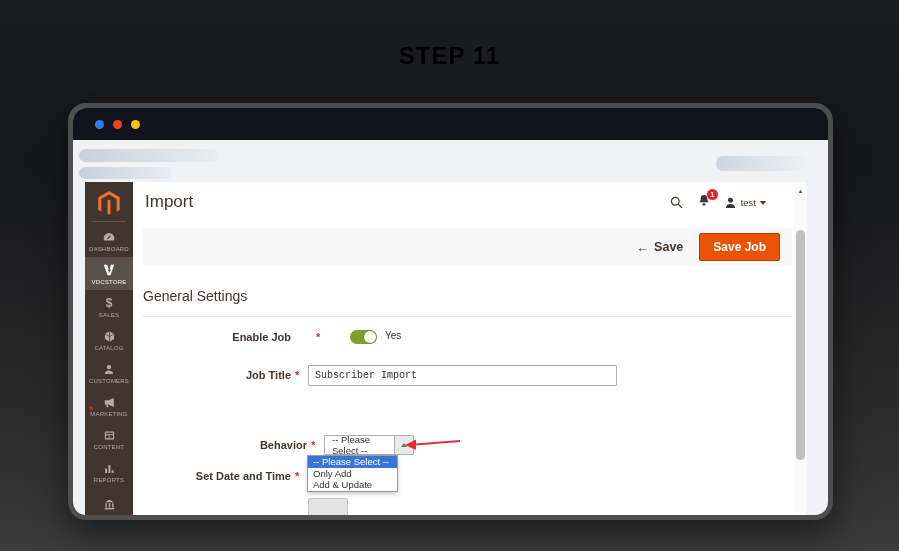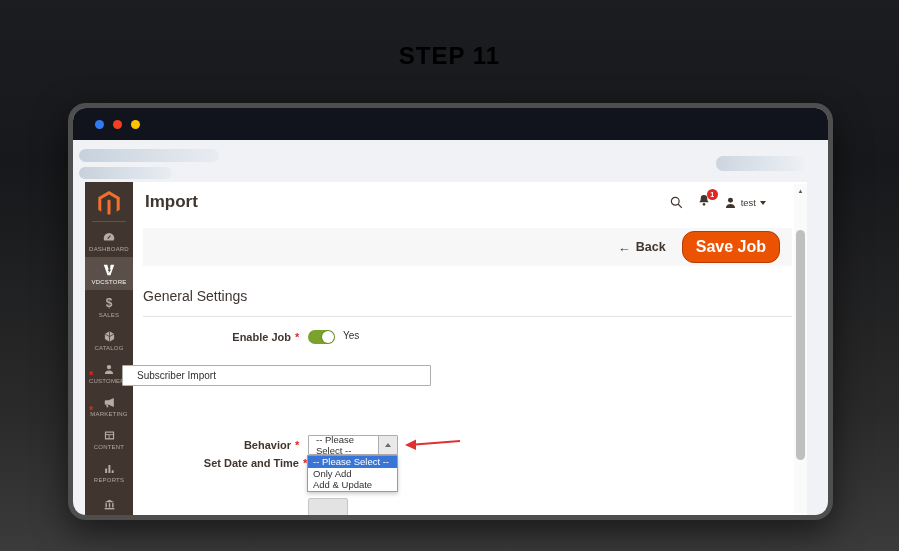--- a/index.html
+++ b/index.html
@@ -30,53 +30,53 @@
   .side-item { height:33px; display:flex; flex-direction:column; align-items:center; justify-content:center; gap:1px; cursor:pointer; }
   .side-item.selected { background:#5a5049; }
   .side-icon { height:15px; display:flex; align-items:center; justify-content:center; color:#b5aca4; font-size:12px; font-weight:bold; line-height:15px; }
   .side-icon svg { fill:#b5aca4; }
   .side-item.selected .side-icon, .side-item.selected .side-icon svg { color:#fff; fill:#fff; }
   .side-label { font-size:6px; color:#b0a79e; letter-spacing:.2px; }
   .side-item.selected .side-label { color:#f7f3ee; }
 
   
   .adm-header { position:absolute; left:48px; top:0; width:661px; height:46px; background:#fff; }
-  .page-title { position:absolute; left:12px; top:10px; font-size:17px; font-weight:700; color:#41362f; }
+  .page-title { position:absolute; left:12px; top:10px; font-size:17px; font-weight:400; color:#41362f; }
   .hdr-right { position:absolute; right:28px; top:11px; display:flex; align-items:center; gap:13px; }
   .hdr-icon { cursor:pointer; display:flex; align-items:center; }
   .bell-wrap { position:relative; cursor:pointer; }
   .badge { position:absolute; top:-4px; right:-7px; min-width:11px; height:11px; border-radius:6px;
     background:#e22626; color:#fff; font-size:7px; font-weight:bold; display:flex; align-items:center; justify-content:center; padding:0 2px; }
   .user-wrap { display:flex; align-items:center; gap:4px; cursor:pointer; }
   .user-name { font-size:9.5px; color:#41362f; }
   .caret-down { width:0; height:0; border-left:3.5px solid transparent; border-right:3.5px solid transparent; border-top:4px solid #41362f; }
 
   
   .toolbar { position:absolute; left:58px; top:46px; width:649px; height:38px; background:#f7f7f7;
     display:flex; align-items:center; justify-content:flex-end; gap:16px; padding-right:12px; }
   .back-link { display:flex; align-items:center; gap:5px; font-size:12.5px; font-weight:bold; color:#41362f; cursor:pointer; }
   .back-arrow { font-size:13px; font-weight:normal; }
-  .save-btn { background:#eb5202; color:#fff; border:1px solid #b43d02; border-radius:12px;
-    font-family:"Liberation Sans",sans-serif; font-size:16px; font-weight:bold; padding:6px 13px; cursor:pointer; }
+  .save-btn { background:#eb5202; color:#fff; border:1px solid #b43d02; border-radius:2px;
+    font-family:"Liberation Sans",sans-serif; font-size:12px; font-weight:bold; padding:6px 13px; cursor:pointer; }
 
   .section-title { position:absolute; left:58px; top:106px; font-size:14px; font-weight:400; color:#41362f; }
   .section-divider { position:absolute; left:58px; top:134px; width:649px; border-top:1px solid #e3e3e3; }
 
   
   .row { position:absolute; left:0; height:22px; display:flex; align-items:center; }
   .row-label { width:206px; text-align:right; font-size:11px; font-weight:bold; color:#41362f; }
   .req { color:#e22626; font-size:11px; font-weight:bold; margin-left:4px; width:8px; }
   .field { margin-left:5px; display:flex; }
 
   .toggle { width:27px; height:14px; border-radius:8px; background:#7ba22c; position:relative; cursor:pointer; }
   .knob { position:absolute; right:1px; top:1px; width:12px; height:12px; background:#fff; border-radius:50%; box-shadow:0 0 2px rgba(0,0,0,.4); }
   .toggle-text { font-size:10px; color:#303030; margin-left:8px; }
 
-  .text-input { width:309px; height:21px; border:1px solid #adadad; border-radius:1px; font-family:Liberation Sans, sans-serif;
-    font-size:10px; color:#303030; padding:0 14px; background:#fff;margin-left:20px; }
+  .text-input { width:309px; height:21px; border:1px solid #adadad; border-radius:1px; font-family:Liberation Mono, monospace;
+    font-size:10px; color:#303030; padding:0 6px; background:#fff; }
 
   .select { height:20px; border:1px solid #adadad; border-radius:1px; background:#fff; display:flex; align-items:stretch; cursor:pointer; }
   .sel-text { font-size:9.5px; color:#303030; padding:0 7px; display:flex; align-items:center; }
   .sel-btn { width:19px; border-left:1px solid #adadad; background:#e9e9e9; display:flex; align-items:center; justify-content:center; }
   .tri-down { width:0; height:0; border-left:3.5px solid transparent; border-right:3.5px solid transparent; border-top:4px solid #6b6b6b; }
   .tri-up { width:0; height:0; border-left:3.5px solid transparent; border-right:3.5px solid transparent; border-bottom:4px solid #6b6b6b; }
 
   .dropdown-list { position:absolute; left:222px; top:273px; width:91px; background:#fff;
     border:1px solid #9b9b9b; box-shadow:0 2px 4px rgba(0,0,0,.2); z-index:5; }
   .dd-option { font-size:9.5px; color:#303030; padding:1px 5px; line-height:9.5px; cursor:pointer; }
@@ -232,51 +232,52 @@
             </svg>
           <span class="user-name">test</span>
           <span class="caret-down"></span>
         </span>
       </div>
     </header>
 
     <div class="toolbar">
       <span class="back-link">
         <span class="back-arrow">←</span>
-        <span>Back</span>
+        <span>Save</span>
       </span>
       <button class="save-btn">Save Job</button>
     </div>
 
     <h2 class="section-title">General Settings</h2>
     <div class="section-divider"></div>
 
-    <div class="row" style="top:144px;">
+    <div class="row" style="top:144px;gap:21px;">
       <span class="row-label">Enable Job</span>
       <span class="req">*</span>
       <span class="field">
         <span class="toggle">
             <span class="knob"></span>
           </span>
         <span class="toggle-text">Yes</span>
       </span>
     </div>
 
     <div class="row" style="top:182px;">
+      <span class="row-label">Job Title</span>
       <span class="req">*</span>
       <span class="field">
         <input class="text-input" type="text" value="Subscriber Import" style="">
       </span>
     </div>
 
     <div class="row" style="top:217px;">
       <span class="req">*</span>
     </div>
 
-    <div class="row" style="top:252px;">
+    <div class="row" style="top:252px;margin-left:16px;">
       <span class="row-label">Behavior</span>
       <span class="req">*</span>
       <span class="field">
         <span class="select" style="width:90px;">
           <span class="sel-text" style="flex:1;">-- Please Select --</span>
           <span class="sel-btn">
               <span class="tri-up"></span>
             </span>
         </span>
       </span>
@@ -286,21 +287,21 @@
       <div class="dd-option highlight">-- Please Select --</div>
       <div class="dd-option">Only Add</div>
       <div class="dd-option">Add &amp; Update</div>
     </div>
 
     <svg class="annot-arrow" width="60" height="14">
       <line x1="57" y1="4" x2="12" y2="7.5" stroke="#e03131" stroke-width="2.2"></line>
       <polygon points="2,8 13,2.5 13,13" fill="#e03131"></polygon>
     </svg>
 
-    <div class="row" style="top:270px;margin-left:8px;">
+    <div class="row" style="top:283px;">
       <span class="row-label">Set Date and Time</span>
       <span class="req">*</span>
     </div>
     <div class="partial-toggle"></div>
 
     <div class="scrollbar">
       <div class="scroll-up">▲</div>
       <div class="scroll-thumb"></div>
     </div>
 

